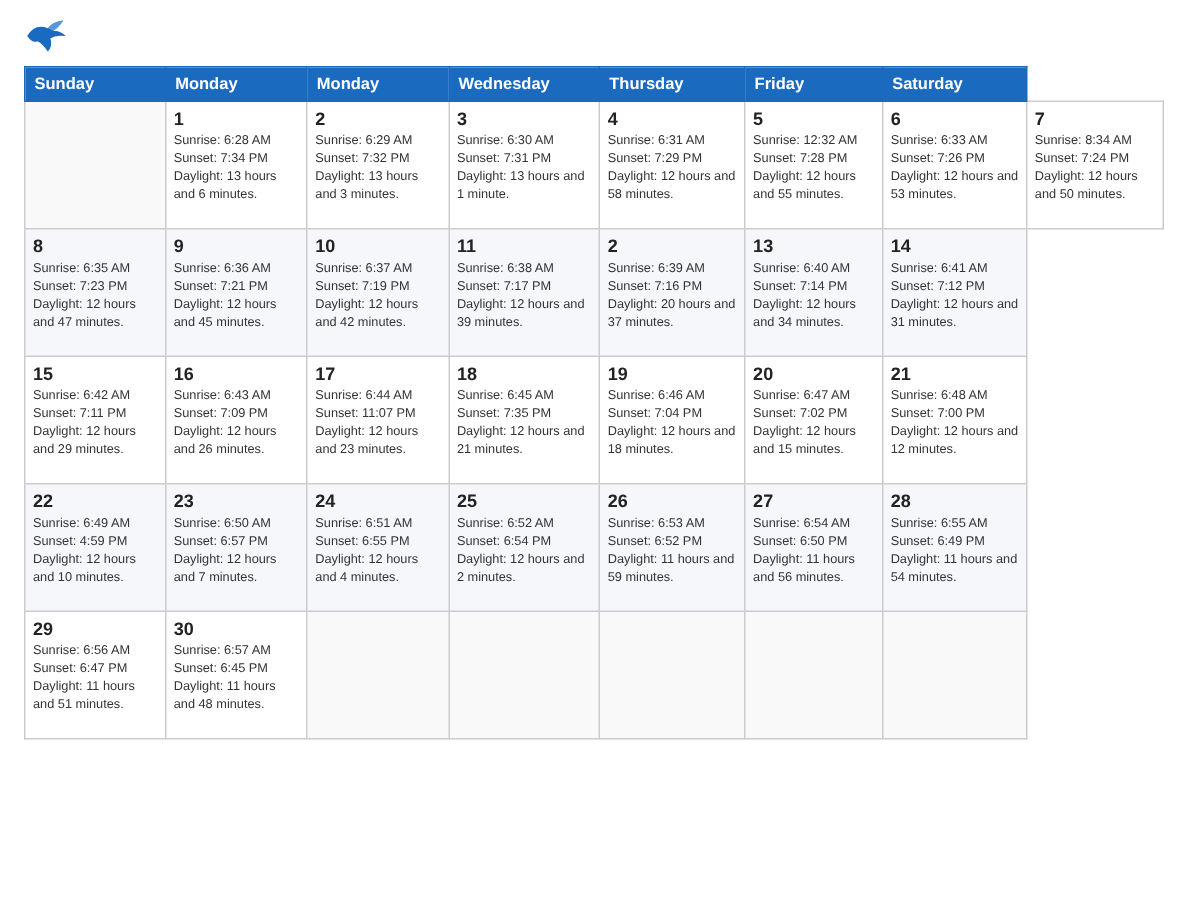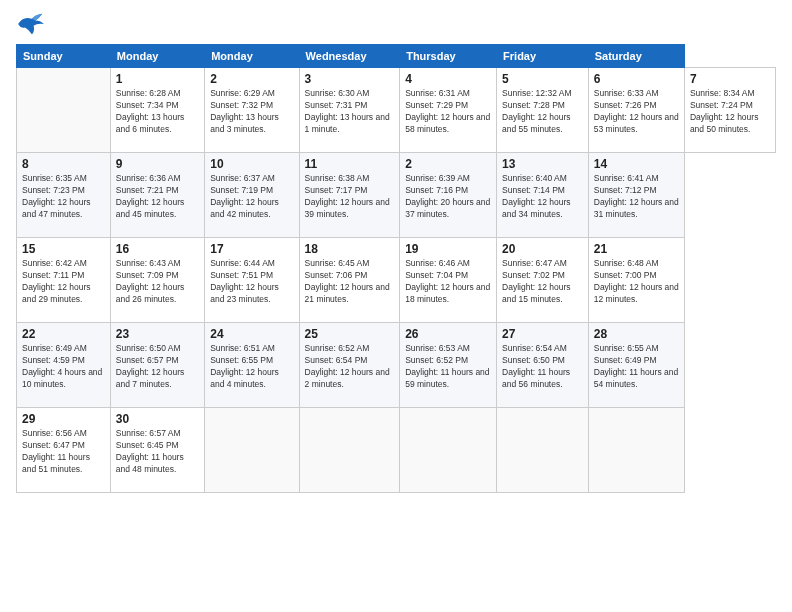--- a/index.html
+++ b/index.html
@@ -249,29 +249,29 @@
             <div class="day-info">
               <div>Sunrise: 6:43 AM</div>
               <div>Sunset: 7:09 PM</div>
               <div>Daylight: 12 hours and 26 minutes.</div>
             </div>
           </td>
           <td>
             <span class="day-number">17</span>
             <div class="day-info">
               <div>Sunrise: 6:44 AM</div>
-              <div>Sunset: 7:51 PM</div>
+              <div>Sunset: 11:07 PM</div>
               <div>Daylight: 12 hours and 23 minutes.</div>
             </div>
           </td>
           <td>
             <span class="day-number">18</span>
             <div class="day-info">
               <div>Sunrise: 6:45 AM</div>
-              <div>Sunset: 7:06 PM</div>
+              <div>Sunset: 7:35 PM</div>
               <div>Daylight: 12 hours and 21 minutes.</div>
             </div>
           </td>
           <td>
             <span class="day-number">19</span>
             <div class="day-info">
               <div>Sunrise: 6:46 AM</div>
               <div>Sunset: 7:04 PM</div>
               <div>Daylight: 12 hours and 18 minutes.</div>
             </div>
@@ -292,21 +292,21 @@
               <div>Daylight: 12 hours and 12 minutes.</div>
             </div>
           </td>
         </tr>
         <tr>
           <td>
             <span class="day-number">22</span>
             <div class="day-info">
               <div>Sunrise: 6:49 AM</div>
               <div>Sunset: 4:59 PM</div>
-              <div>Daylight: 4 hours and 10 minutes.</div>
+              <div>Daylight: 12 hours and 10 minutes.</div>
             </div>
           </td>
           <td>
             <span class="day-number">23</span>
             <div class="day-info">
               <div>Sunrise: 6:50 AM</div>
               <div>Sunset: 6:57 PM</div>
               <div>Daylight: 12 hours and 7 minutes.</div>
             </div>
           </td>

